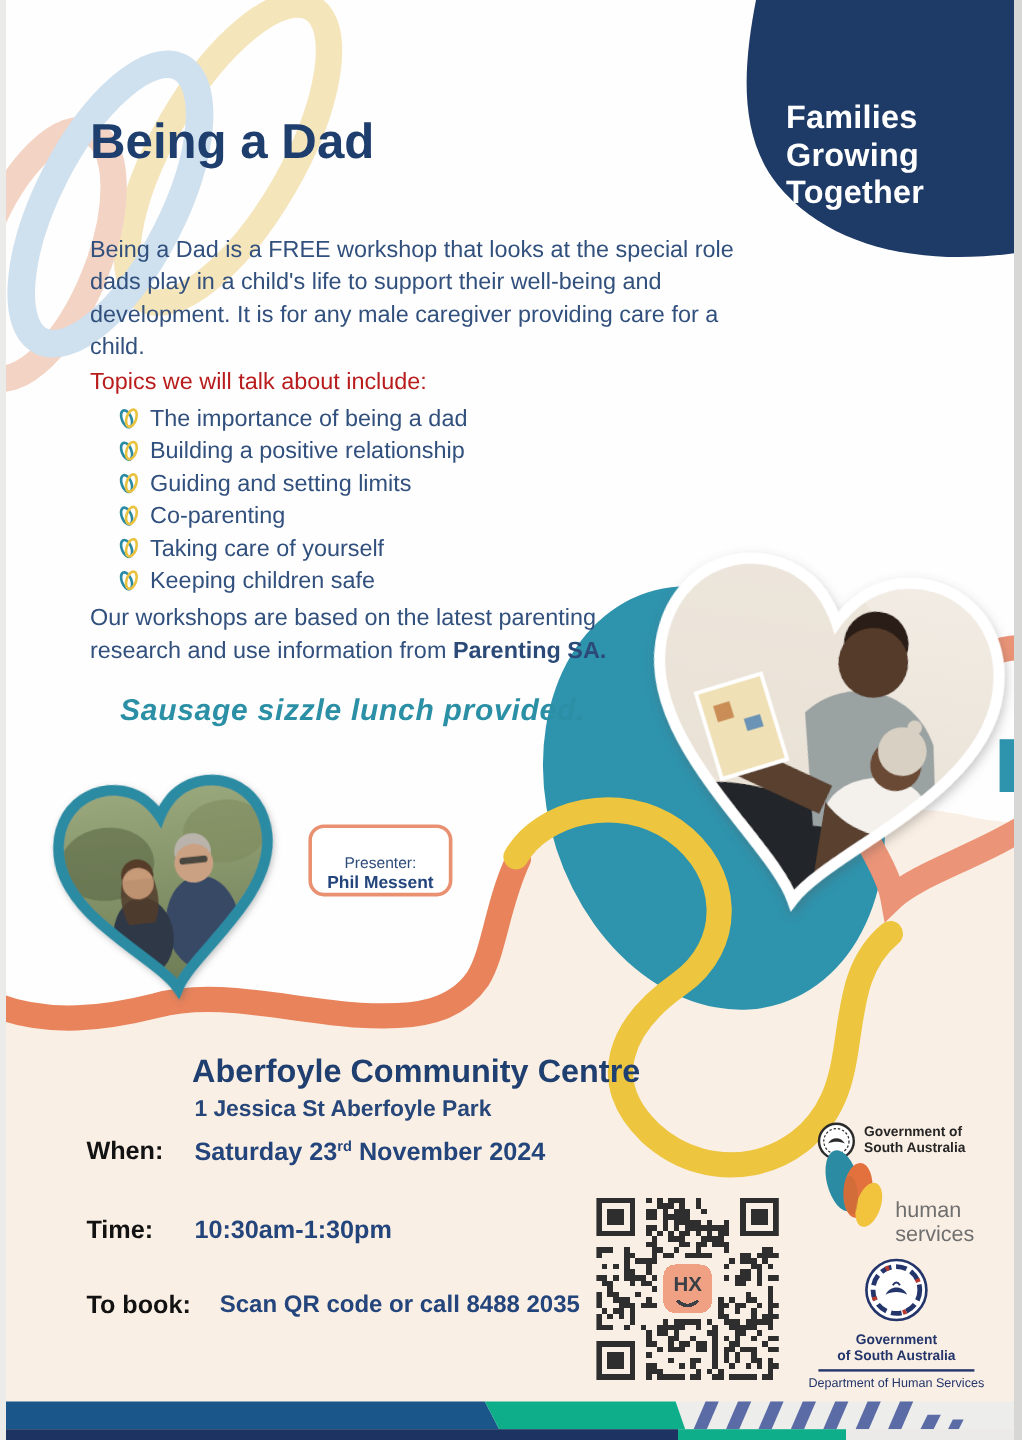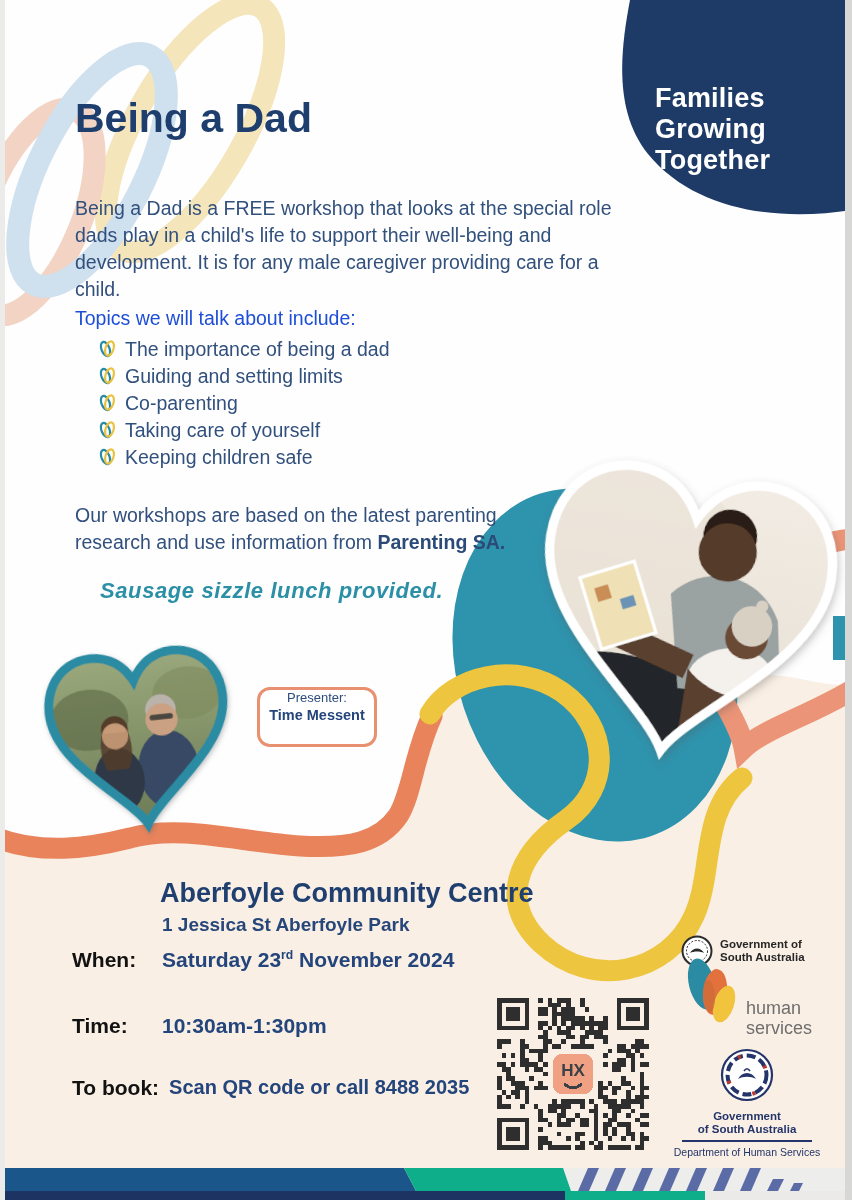--- a/index.html
+++ b/index.html
@@ -10,44 +10,44 @@
   }
   .abs{position:absolute;}
   svg text{font-family:"Liberation Sans","DejaVu Sans",sans-serif;}
 
   
   .badge-text{left:655px;top:38px;z-index:10;color:#ffffff;font-weight:bold;
     font-size:27px;line-height:31px;letter-spacing:.2px;margin-top:45px;}
   .title{left:75px;top:95px;z-index:10;color:#1e3e6e;font-weight:bold;font-size:41px;}
   .intro{left:75px;top:177px;width:556px;z-index:10;color:#31507d;
     font-size:19.5px;line-height:27px;margin-top:18px;}
-  .topics-heading{left:75px;top:307px;z-index:10;color:#1d4ed8;font-size:19.5px;}
+  .topics-heading{left:75px;top:307px;z-index:10;color:#b91c1c;font-size:19.5px;}
   .topics{left:98px;top:338px;z-index:10;}
   .topic-row{display:flex;align-items:flex-start;gap:8px;height:27px;}
   .topic-row span{color:#31507d;font-size:19.5px;}
   .research{left:75px;top:502px;width:474px;z-index:10;color:#31507d;
     font-size:19.5px;line-height:27px;}
   .research b{color:#2b4a78;}
   .lunch{left:100px;top:578px;z-index:10;color:#2b8fa5;font-weight:bold;
-    font-style:italic;font-size:22px;letter-spacing:.6px;}
+    font-style:italic;font-size:25px;letter-spacing:.6px;}
   .presenter-box{left:257px;top:687px;width:114px;height:54px;z-index:12;
     background:#ffffff;border:3px solid #e89070;border-radius:13px;
-    display:flex;flex-direction:column;align-items:center;justify-content:flex-start;gap:2px;}
+    display:flex;flex-direction:column;align-items:center;justify-content:flex-end;gap:2px;}
   .presenter-box .plabel{color:#2e4d7b;font-size:13px;}
   .presenter-box .pname{color:#23457c;font-size:14.5px;font-weight:bold;}
 
   .venue-name{left:160px;top:878px;z-index:10;color:#1f3f70;font-weight:bold;font-size:27px;}
   .venue-address{left:162px;top:914px;z-index:10;color:#27477a;font-weight:bold;font-size:19px;}
   .detail-row{z-index:10;display:flex;align-items:flex-start;}
   .detail-row .dlabel{color:#121212;font-weight:bold;font-size:21px;width:90px;flex:0 0 auto;}
   .detail-row .dvalue{color:#23457c;font-weight:bold;font-size:21px;}
   .row-when{left:72px;top:948px;}
   .row-time{left:72px;top:1014px;}
   .row-book{left:72px;top:1076px;}
-  .row-book .dlabel{width:auto;margin-right:10px;}
+  .row-book .dlabel{width:auto;margin-right:24px;}
   .row-book .dvalue{font-size:20px;}
   .sup{vertical-align:super;font-size:58%;}
 
   
   .gov-small{left:680px;top:934px;z-index:10;display:flex;align-items:center;gap:6px;}
   .gov-small .gtxt{color:#262626;font-weight:bold;font-size:11.5px;line-height:13px;}
   .hs-logo{left:682px;top:946px;z-index:10;display:flex;align-items:flex-end;gap:6px;}
   .hs-logo .htxt{color:#6f6f6f;font-size:18px;line-height:20px;}
   .dept-logo{left:668px;top:1046px;width:158px;z-index:10;text-align:center;color:#23356b;}
   .dept-logo .dg{font-weight:bold;font-size:11.5px;line-height:13px;}
@@ -186,20 +186,27 @@
           <ellipse cx="7.5" cy="11" rx="4" ry="7.4" transform="rotate(-22 7.5 11)" fill="none" stroke="#2a8ba3" stroke-width="2.2"></ellipse>
           <ellipse cx="11.5" cy="10.5" rx="4" ry="7.4" transform="rotate(18 11.5 10.5)" fill="none" stroke="#e9c23f" stroke-width="2.2"></ellipse>
         </svg>
       <span>The importance of being a dad</span>
     </div>
     <div class="topic-row">
       <svg width="19" height="22" viewBox="0 0 19 22">
           <ellipse cx="7.5" cy="11" rx="4" ry="7.4" transform="rotate(-22 7.5 11)" fill="none" stroke="#2a8ba3" stroke-width="2.2"></ellipse>
           <ellipse cx="11.5" cy="10.5" rx="4" ry="7.4" transform="rotate(18 11.5 10.5)" fill="none" stroke="#e9c23f" stroke-width="2.2"></ellipse>
         </svg>
+      <span>Building a positive relationship</span>
+    </div>
+    <div class="topic-row">
+      <svg width="19" height="22" viewBox="0 0 19 22">
+          <ellipse cx="7.5" cy="11" rx="4" ry="7.4" transform="rotate(-22 7.5 11)" fill="none" stroke="#2a8ba3" stroke-width="2.2"></ellipse>
+          <ellipse cx="11.5" cy="10.5" rx="4" ry="7.4" transform="rotate(18 11.5 10.5)" fill="none" stroke="#e9c23f" stroke-width="2.2"></ellipse>
+        </svg>
       <span>Guiding and setting limits</span>
     </div>
     <div class="topic-row">
       <svg width="19" height="22" viewBox="0 0 19 22">
           <ellipse cx="7.5" cy="11" rx="4" ry="7.4" transform="rotate(-22 7.5 11)" fill="none" stroke="#2a8ba3" stroke-width="2.2"></ellipse>
           <ellipse cx="11.5" cy="10.5" rx="4" ry="7.4" transform="rotate(18 11.5 10.5)" fill="none" stroke="#e9c23f" stroke-width="2.2"></ellipse>
         </svg>
       <span>Co-parenting</span>
     </div>
     <div class="topic-row">
@@ -219,21 +226,21 @@
   </div>
 
   <div class="abs research">
     <span>Our workshops are based on the latest parenting research and use information from </span><b>Parenting SA.</b>
   </div>
 
   <div class="abs lunch">Sausage sizzle lunch provided.</div>
 
   <div class="abs presenter-box">
     <div class="plabel">Presenter:</div>
-    <div class="pname">Time Messent</div>
+    <div class="pname">Phil Messent</div>
   </div>
 
   <div class="abs venue-name">Aberfoyle Community Centre</div>
   <div class="abs venue-address">1 Jessica St Aberfoyle Park</div>
 
   <div class="abs detail-row row-when">
     <span class="dlabel">When:</span>
     <span class="dvalue"><span>Saturday 23</span><span class="sup">rd</span><span> November 2024</span></span>
   </div>
   <div class="abs detail-row row-time">

